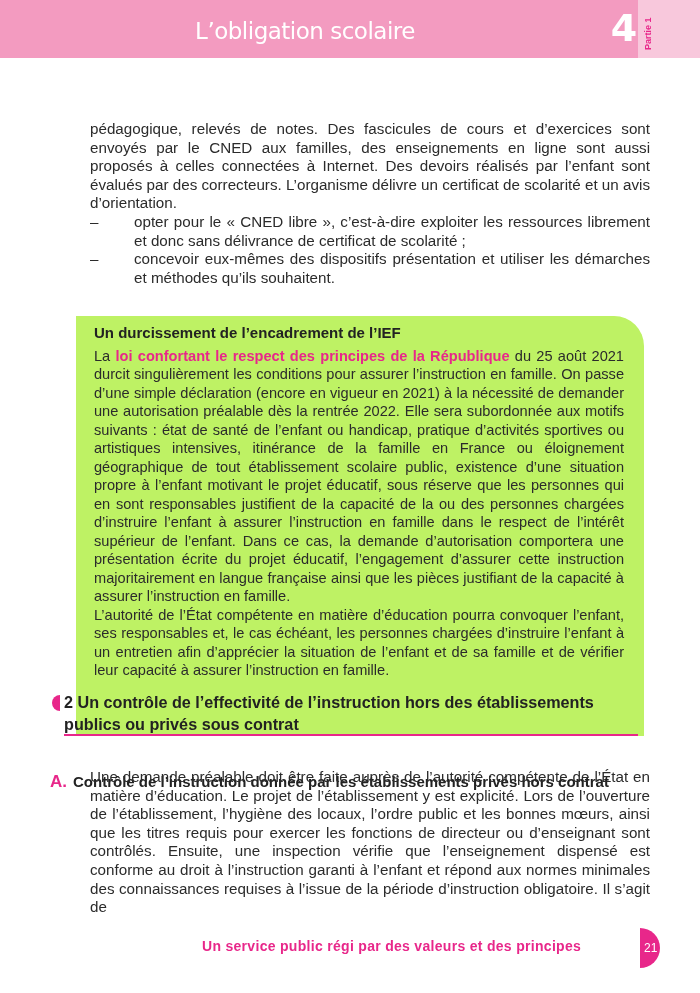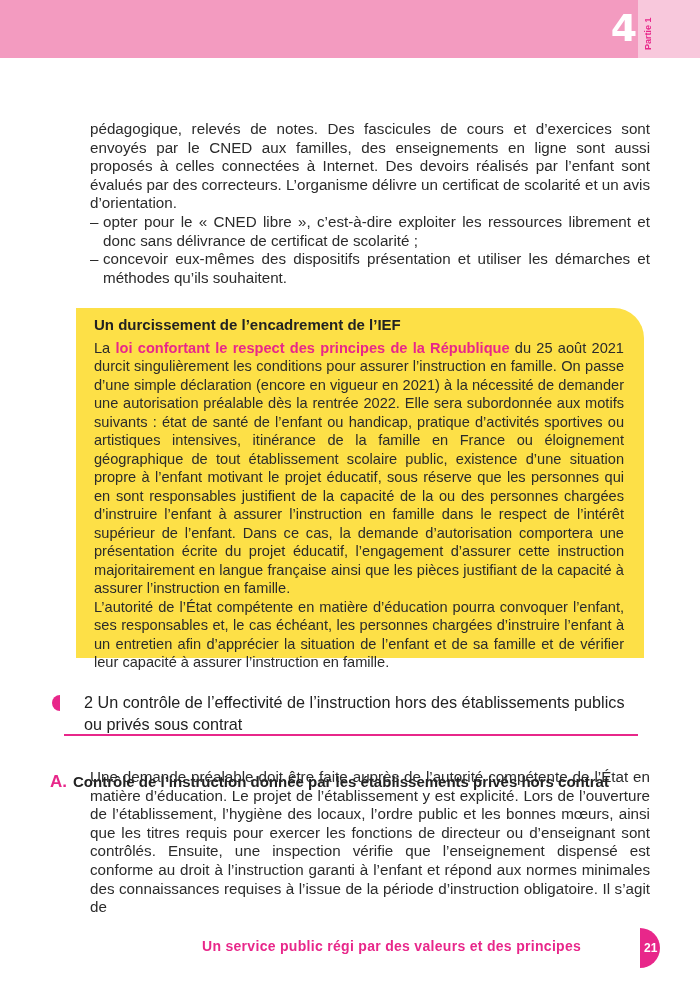--- a/index.html
+++ b/index.html
@@ -11,42 +11,43 @@
   .chapter-num { position:absolute; left:610px; top:6px; width:28px; text-align:center; color:#fff;
                  font-size:38px; font-weight:bold; font-family:"DejaVu Sans", sans-serif; line-height:44px; }
   .part-tab { position:absolute; left:638px; top:0; width:62px; height:58px; background:#f8c8dc; }
   .part-label { position:absolute; left:643px; top:24px; transform:rotate(-90deg); transform-origin:left top;
                 color:#e8278a; font-size:9px; font-weight:bold; white-space:nowrap; top:50px; }
   .body-text { position:absolute; left:90px; width:560px; font-size:15.2px; line-height:18.6px; text-align:justify; }
   .p1 { top:120px; }
   p { margin:0; }
   .bullet { display:flex; }
   .bullet .dash { width:13px; flex:none; }
-  .bullet .txt { flex:1; text-align:justify; }
-  .box { position:absolute; left:76px; top:308px; width:568px; height:350px; background:#fde047;
+  .bullet .txt { flex:1; text-align:justify;margin-left:31px; }
+  .box { position:absolute; left:76px; top:316px; width:568px; height:420px; background:#bef264;
          border-top-right-radius:30px; }
   .box-inner { position:absolute; left:18px; top:8px; width:530px; font-size:14.6px; line-height:18.5px; text-align:justify; }
   .box-title { font-weight:bold; font-size:15px; margin-bottom:4px; color:#222; }
   .hl { color:#e8278a; font-weight:bold; }
   .sec2 { position:absolute; left:52px; top:691px; width:584px; }
   .sec2-mark { position:absolute; left:0; top:4px; width:8px; height:16px; background:#e8278a;
                border-radius:8px 0 0 8px; }
-  .sec2-title { position:absolute; left:12px; top:0; width:560px; font-weight:normal; font-size:16.2px; line-height:22px; color:#222;margin-left:20px; }
+  .sec2-title { position:absolute; left:12px; top:0; width:560px; font-weight:bold; font-size:16.2px; line-height:22px; color:#222; }
   .sec2-line { position:absolute; left:64px; top:734px; width:574px; height:2px; background:#e8278a; }
   .subA { position:absolute; left:50px; top:746px; font-weight:bold; font-size:15px; color:#222;margin-top:26px; }
   .subA .letter { color:#e8278a; font-size:17px; margin-right:6px; }
   .p2 { top:768px; }
   .footer { position:absolute; left:202px; top:938px; color:#e8278a; font-weight:bold; font-size:14px; letter-spacing:0.3px; }
   .page-tab { position:absolute; left:640px; top:928px; width:20px; height:40px; background:#e8278a;
-              border-radius:0 20px 20px 0; color:#fff; font-weight:bold; font-size:12px; line-height:40px; text-align:left; padding-left:4px; box-sizing:border-box; }
+              border-radius:0 20px 20px 0; color:#fff; font-weight:normal; font-size:12px; line-height:40px; text-align:left; padding-left:4px; box-sizing:border-box; }
 </style>
 </head>
 <body>
 
 <div class="header">
+  <div class="header-title">L’obligation scolaire</div>
   <div class="chapter-num">4</div>
 </div>
 <div class="part-tab"></div>
 <div class="part-label">Partie 1</div>
 
 <div class="body-text p1">
   <p>pédagogique, relevés de notes. Des fascicules de cours et d’exercices sont envoyés par le CNED aux familles, des enseignements en ligne sont aussi proposés à celles connectées à Internet. Des devoirs réalisés par l’enfant sont évalués par des correcteurs. L’organisme délivre un certificat de scolarité et un avis d’orientation.</p>
   <div class="bullet">
     <span class="dash">–</span>
     <span class="txt">opter pour le « CNED libre », c’est-à-dire exploiter les ressources librement et donc sans délivrance de certificat de scolarité ;</span>

